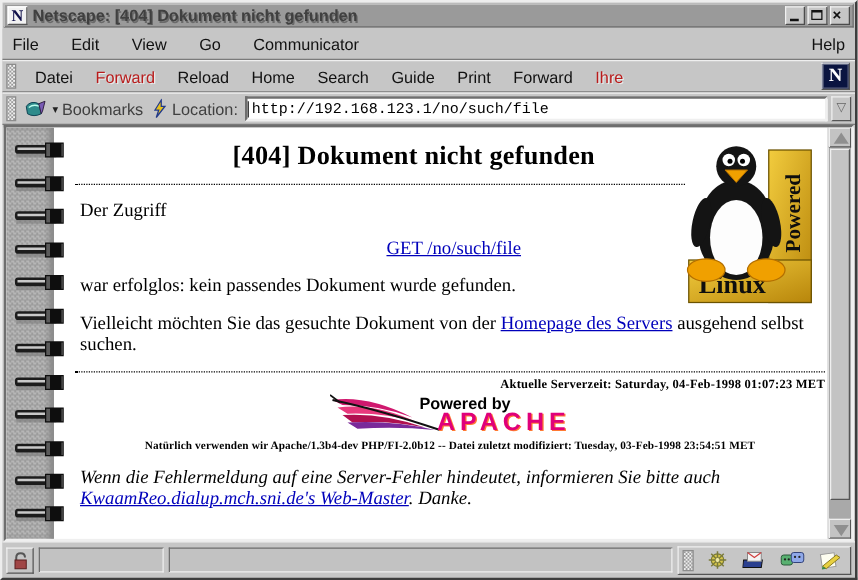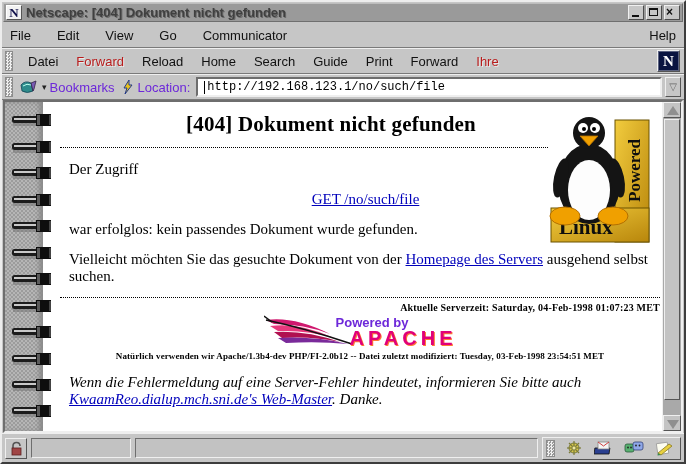--- a/index.html
+++ b/index.html
@@ -71,27 +71,27 @@
     font-size:15px; text-align:center; line-height:20px;
     box-shadow:inset 0 0 0 1px #ffffff55;
   }
 
   
   .locbar{
     height:26px; background:#c6c6c6; display:flex; align-items:center;
     border-top:1px solid #efefef; border-bottom:1px solid #7a7a7a;
     padding-right:3px; font-size:13px; flex:0 0 auto;
   }
-  .locbar .label{ margin:0 6px 0 3px; color:#6d28d9; }
+  .locbar .label{ margin:0 6px 0 3px; color:#404040; }
   .bk-arrow{ font-size:9px; color:#222; margin-left:1px; }
   .url-box{
     flex:1; height:20px; background:#fff; display:flex; align-items:center;
     border-top:2px solid #6e6e6e; border-left:2px solid #6e6e6e;
     border-right:2px solid #efefef; border-bottom:2px solid #efefef;
-    padding:0 6px; overflow:hidden;
+    padding:0 0; overflow:hidden;
   }
   .caret{ width:1px; height:13px; background:#000; margin-right:2px; flex:0 0 auto; }
   .url-text{ font-family:"Liberation Mono",monospace; font-size:12px; color:#000; white-space:nowrap; }
   .url-drop{
     width:16px; height:20px; margin-left:3px; background:#c6c6c6;
     border-top:1px solid #efefef; border-left:1px solid #efefef;
     border-right:1px solid #555; border-bottom:1px solid #555;
     color:#666; font-size:10px; text-align:center; line-height:18px;
   }
 
@@ -116,33 +116,33 @@
     font-family:"Liberation Serif",serif; font-size:15px; color:#000;
     padding:4px 0 8px 17px; z-index:1; overflow:hidden;
   }
   .page h1{
     font-size:21px; font-weight:bold; text-align:center;
     margin:6px 60px 10px 0; letter-spacing:0.2px;
   }
   .dotted-hr{ border:none; border-top:1px dotted #000; height:0; margin:0; }
   .hr1{ width:488px; margin:8px 0 0 0; }
   .hr2{ width:600px; margin:12px 0 0 0; }
-  .page p{ margin:13px 0 0 9px; }
+  .page p{ margin:13px 0 0 4px; }
   .indent{ margin-left:40px;text-align:center; }
   a.pagelink{ color:#0000bb; text-decoration:underline; }
   .server-time{
     font-size:10px; font-weight:bold; text-align:right;
     width:600px; margin-top:4px; letter-spacing:0.2px;
   }
   .apache-block{
     width:600px; display:flex; justify-content:center; align-items:center;
     margin-top:0; height:36px;
   }
   .apache-text{ margin-left:-18px; font-family:"Liberation Sans",sans-serif; }
-  .apache-poweredby{ font-size:13px; font-weight:bold; color:#6d28d9; line-height:13px; }
+  .apache-poweredby{ font-size:13px; font-weight:bold; color:#000000; line-height:13px; }
   .apache-name{
     font-size:20px; font-weight:bold; color:#e0007a; letter-spacing:4px;
     line-height:18px; margin-left:14px;
     text-shadow:1px 1px 0 #ff7a33;
   }
   .server-info{
     font-size:9px; font-weight:bold; text-align:center; width:600px;
     margin-top:2px; letter-spacing:0.1px; white-space:nowrap;
   }
   .footer-note{

